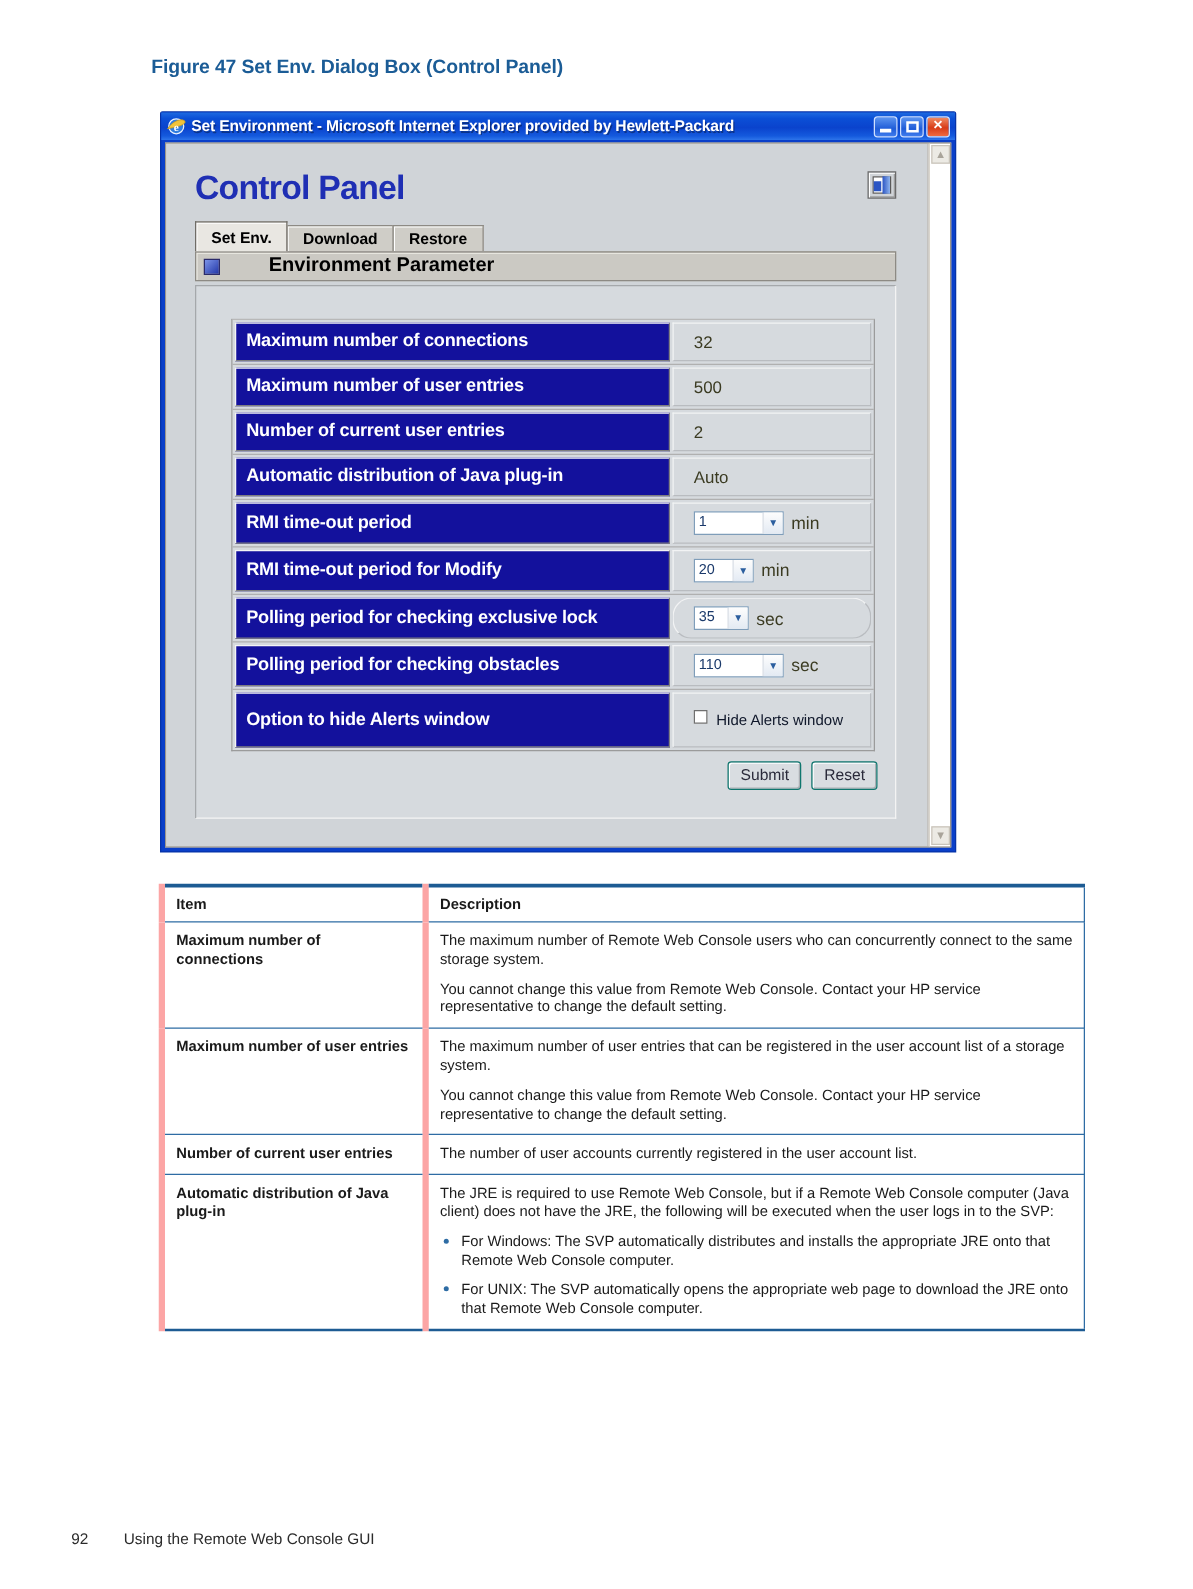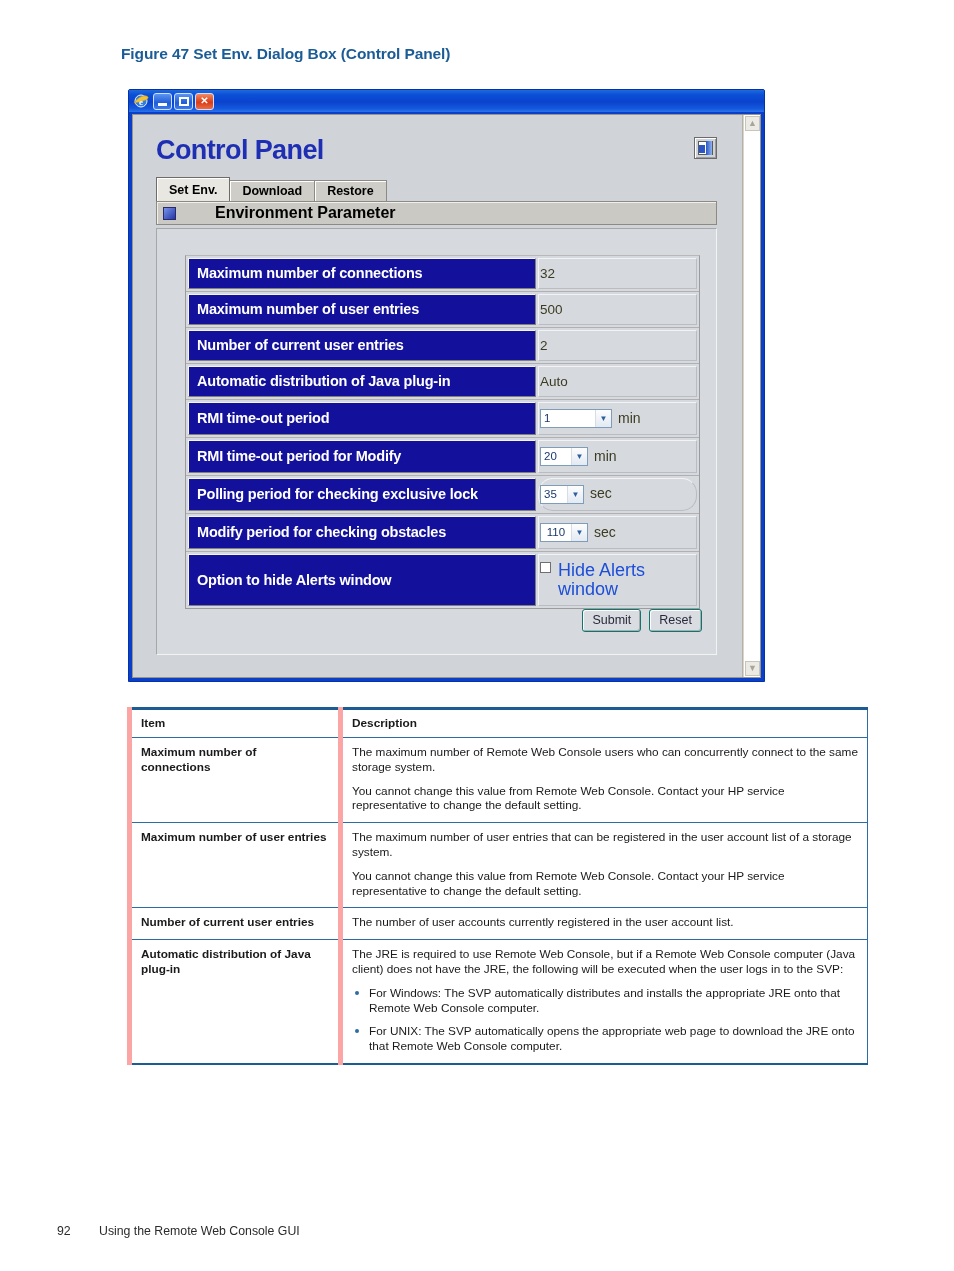--- a/index.html
+++ b/index.html
@@ -209,25 +209,25 @@
     margin:2px;
   }
   .pval{
     flex:1 1 auto;
     background:#d6dade;
     border:1px solid #b9bcc0;
     border-top-color:#f2f3f4; border-left-color:#f2f3f4;
     margin:2px 2px 2px 0;
     box-sizing:border-box;
     display:flex; align-items:center;
-    padding:6px 1px;
+    padding:6px 16px;
     font-size:13.5px; color:#3b3b22;
     line-height:17px;
   }
-  .pval.tall{align-items:flex-start;border-radius:15px;}
+  .pval.tall{align-items:flex-end;border-radius:15px;}
 
   
   .fsel{
     display:inline-flex; align-items:center;
     height:19px;
     background:#ffffff;
     border:1px solid #7f9db9;
     box-sizing:border-box;
     font-size:11.5px; color:#1b3a6b;
     padding-left:3px;
@@ -237,31 +237,31 @@
   .fsel .arrow{
     width:15px; height:17px; margin-left:3px;
     background:linear-gradient(to bottom,#fdfdfd,#e3eaf3);
     border-left:1px solid #d7dde5;
     display:flex; align-items:center; justify-content:center;
     color:#2b5e9e; font-size:8px; line-height:1;
   }
   .fsel.w-1{width:72px;}
   .fsel.w-30{width:48px;}
   .fsel.w-35{width:44px;}
-  .fsel.w-110{width:48px;text-align:center;}
+  .fsel.w-110{width:72px;}
   .unit{font-size:14px; color:#3b3b22;}
 
   .cbox{
     width:11px; height:11px; border:1px solid #6f6f6f;
     background:#ffffff; box-sizing:border-box;
     display:inline-block; margin-right:7px; vertical-align:middle;
     flex:0 0 auto; margin-top:1px;
   }
   .alerts-wrap{display:flex; align-items:flex-start;}
-  .alerts-txt{font-size:18px; color:#1d4ed8; line-height:19px;}
+  .alerts-txt{font-size:12px; color:#0f172a; line-height:19px;}
 
   
   .btn-row{
     position:absolute; right:12px; top:auto;
     display:flex; gap:8px;
   }
   .ubtn{
     background:#d9dde1;
     border:1px solid #0f766e;
     border-radius:3px;
@@ -330,20 +330,21 @@
 
   <div class="titlebar">
     <span class="ie-logo">
       <svg width="16" height="16" viewBox="0 0 16 16">
         <ellipse cx="8" cy="8" rx="6" ry="6" fill="#2f7de0"></ellipse>
         <ellipse cx="8" cy="8" rx="6" ry="6" fill="none" stroke="#eaf2ff" stroke-width="1"></ellipse>
         <path d="M1 10 C5 4, 12 1, 15 4 C16 6, 11 8, 6 9 Z" fill="#f0c33a" stroke="#c79a1c" stroke-width="0.6"></path>
         <text x="8" y="12" font-size="9" font-family="Liberation Serif, serif" fill="#ffffff" text-anchor="middle" font-weight="bold">e</text>
       </svg>
     </span>
+    <span class="title-text">Set Environment - Microsoft Internet Explorer provided by Hewlett-Packard</span>
     <span class="win-btns">
       <span class="win-btn">
           <span class="min-bar"></span>
         </span>
       <span class="win-btn">
           <span class="max-sq"></span>
         </span>
       <span class="win-btn close">
           <span class="glyph">✕</span>
         </span>
@@ -422,21 +423,21 @@
             <div class="pval tall">
               <span class="fsel w-35">
                 <span class="txt">35</span>
                 <span class="arrow">▼</span>
               </span>
               <span class="unit">sec</span>
             </div>
           </div>
 
           <div class="prow">
-            <div class="pname">Modify period for checking obstacles</div>
+            <div class="pname">Polling period for checking obstacles</div>
             <div class="pval">
               <span class="fsel w-110">
                 <span class="txt">110</span>
                 <span class="arrow">▼</span>
               </span>
               <span class="unit">sec</span>
             </div>
           </div>
 
           <div class="prow">

